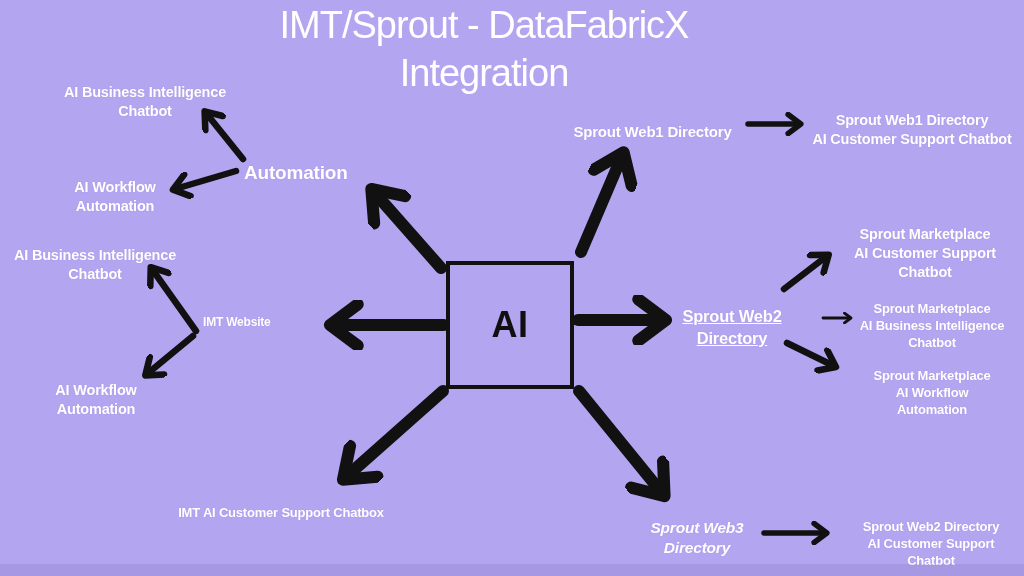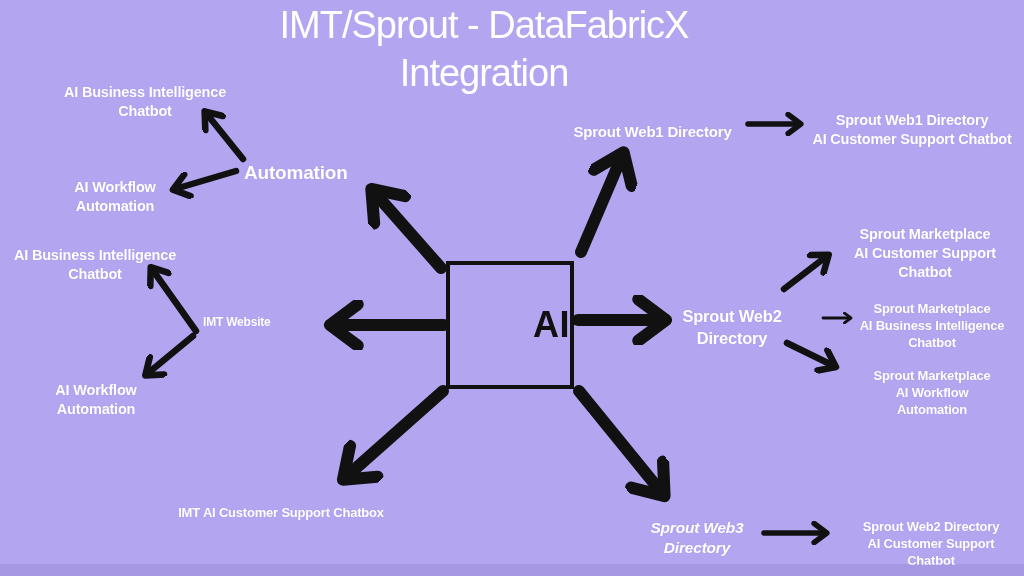--- a/index.html
+++ b/index.html
@@ -34,21 +34,21 @@
     font-size:38px;line-height:1.26;
     text-align:center;white-space:pre-line;
     letter-spacing:-1px;
   }
   .node-strong{font-weight:700;}
   #ai-box{
     position:absolute;
     left:446px;top:261px;
     width:120px;height:120px;
     border:4px solid #111111;
-    display:flex;align-items:center;justify-content:flex-end;
+    display:flex;align-items:center;justify-content:center;
     color:#101010;
     font-size:36px;font-weight:700;
     letter-spacing:0.5px;
   }
   svg.arrows{position:absolute;left:0;top:0;pointer-events:none;}
 </style>
 </head>
 <body>
 
 <div id="canvas">
@@ -101,21 +101,21 @@
 Chatbot</div>
   <div class="lbl node-strong" style="left:203px;top:307px;font-size:12px;">IMT Website</div>
   <div class="lbl" style="left:16px;top:373px;width:160px;font-size:14.5px;">AI Workflow
 Automation</div>
   <div class="lbl" style="left:121px;top:496px;width:320px;font-size:13px;">IMT AI Customer Support Chatbox</div>
 
   <div class="lbl" style="left:565px;top:114px;width:175px;font-size:15px;">Sprout Web1 Directory</div>
   <div class="lbl" style="left:798px;top:103px;width:228px;font-size:14.5px;">Sprout Web1 Directory
 AI Customer Support Chatbot</div>
 
-  <div class="lbl" style="left:672px;top:298px;width:120px;font-size:16.5px;">Sprout Web2
+  <div class="lbl" style="left:672px;top:298px;width:120px;font-size:16.5px;text-decoration:underline;">Sprout Web2
 Directory</div>
   <div class="lbl" style="left:833px;top:217px;width:184px;font-size:14.5px;">Sprout Marketplace
 AI Customer Support
 Chatbot</div>
   <div class="lbl" style="left:830px;top:292px;width:204px;font-size:13px;">Sprout Marketplace
 AI Business Intelligence
 Chatbot</div>
   <div class="lbl" style="left:852px;top:359px;width:160px;font-size:13px;">Sprout Marketplace
 AI Workflow
 Automation</div>

